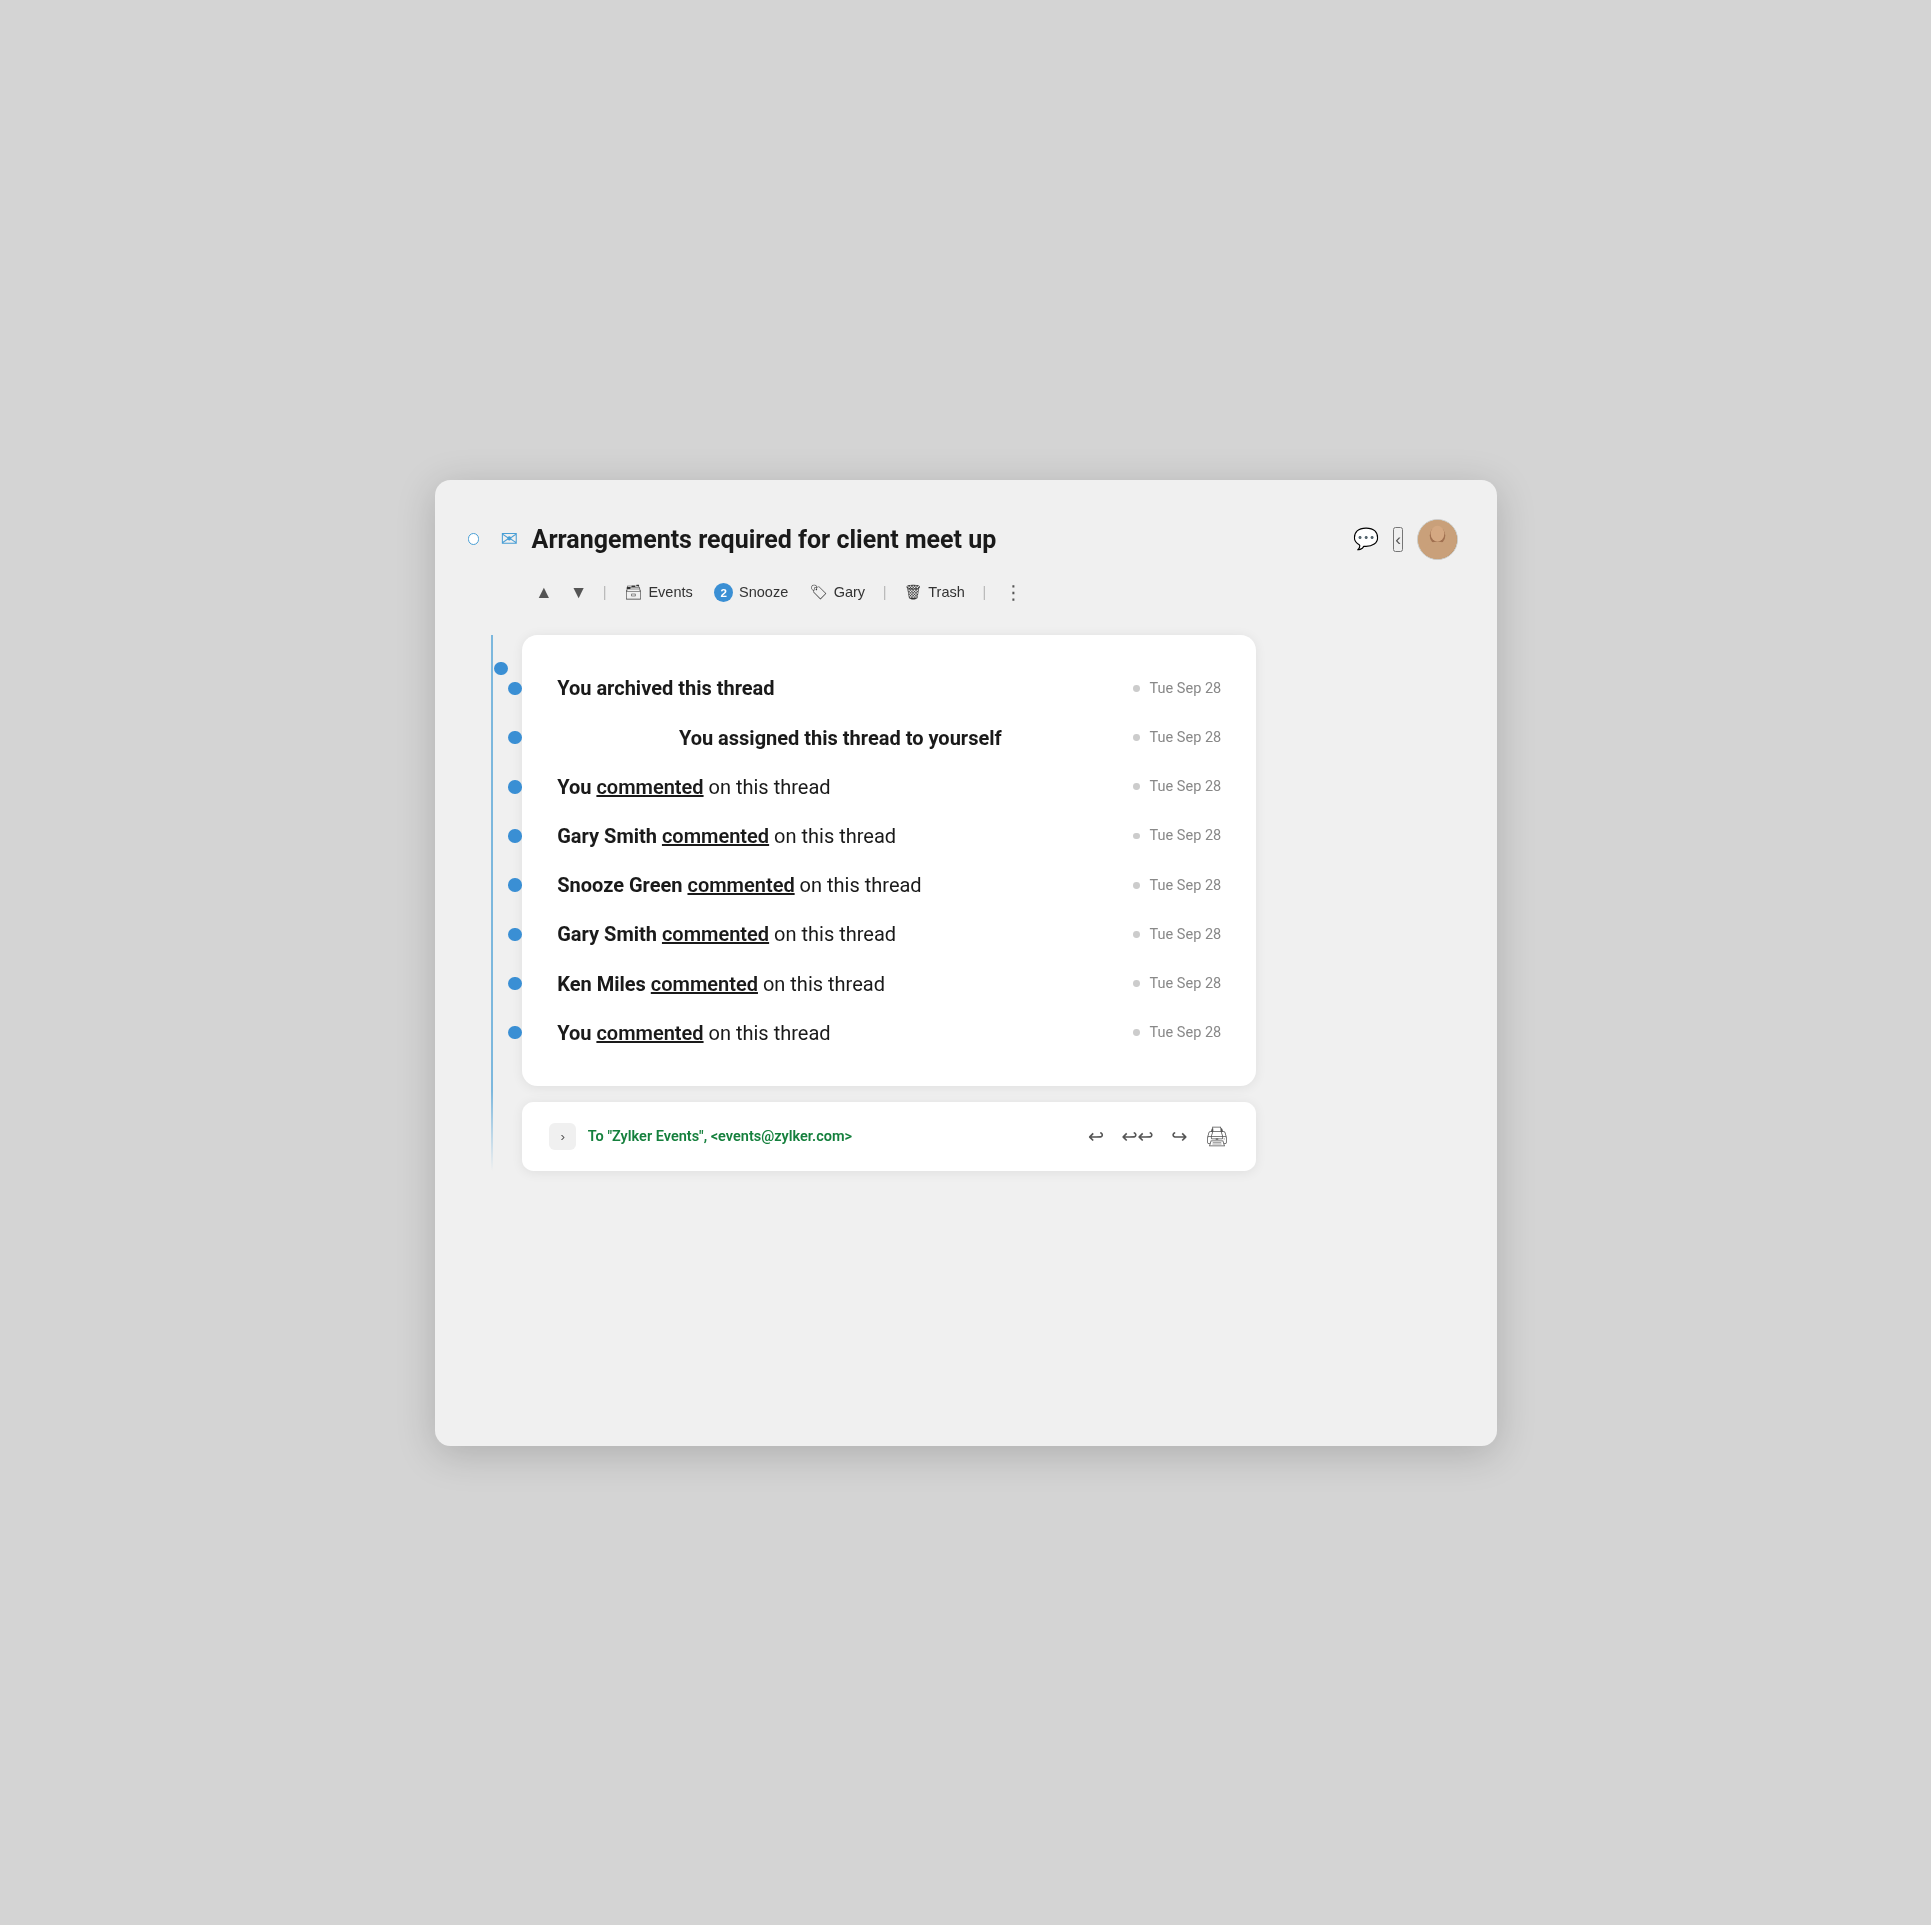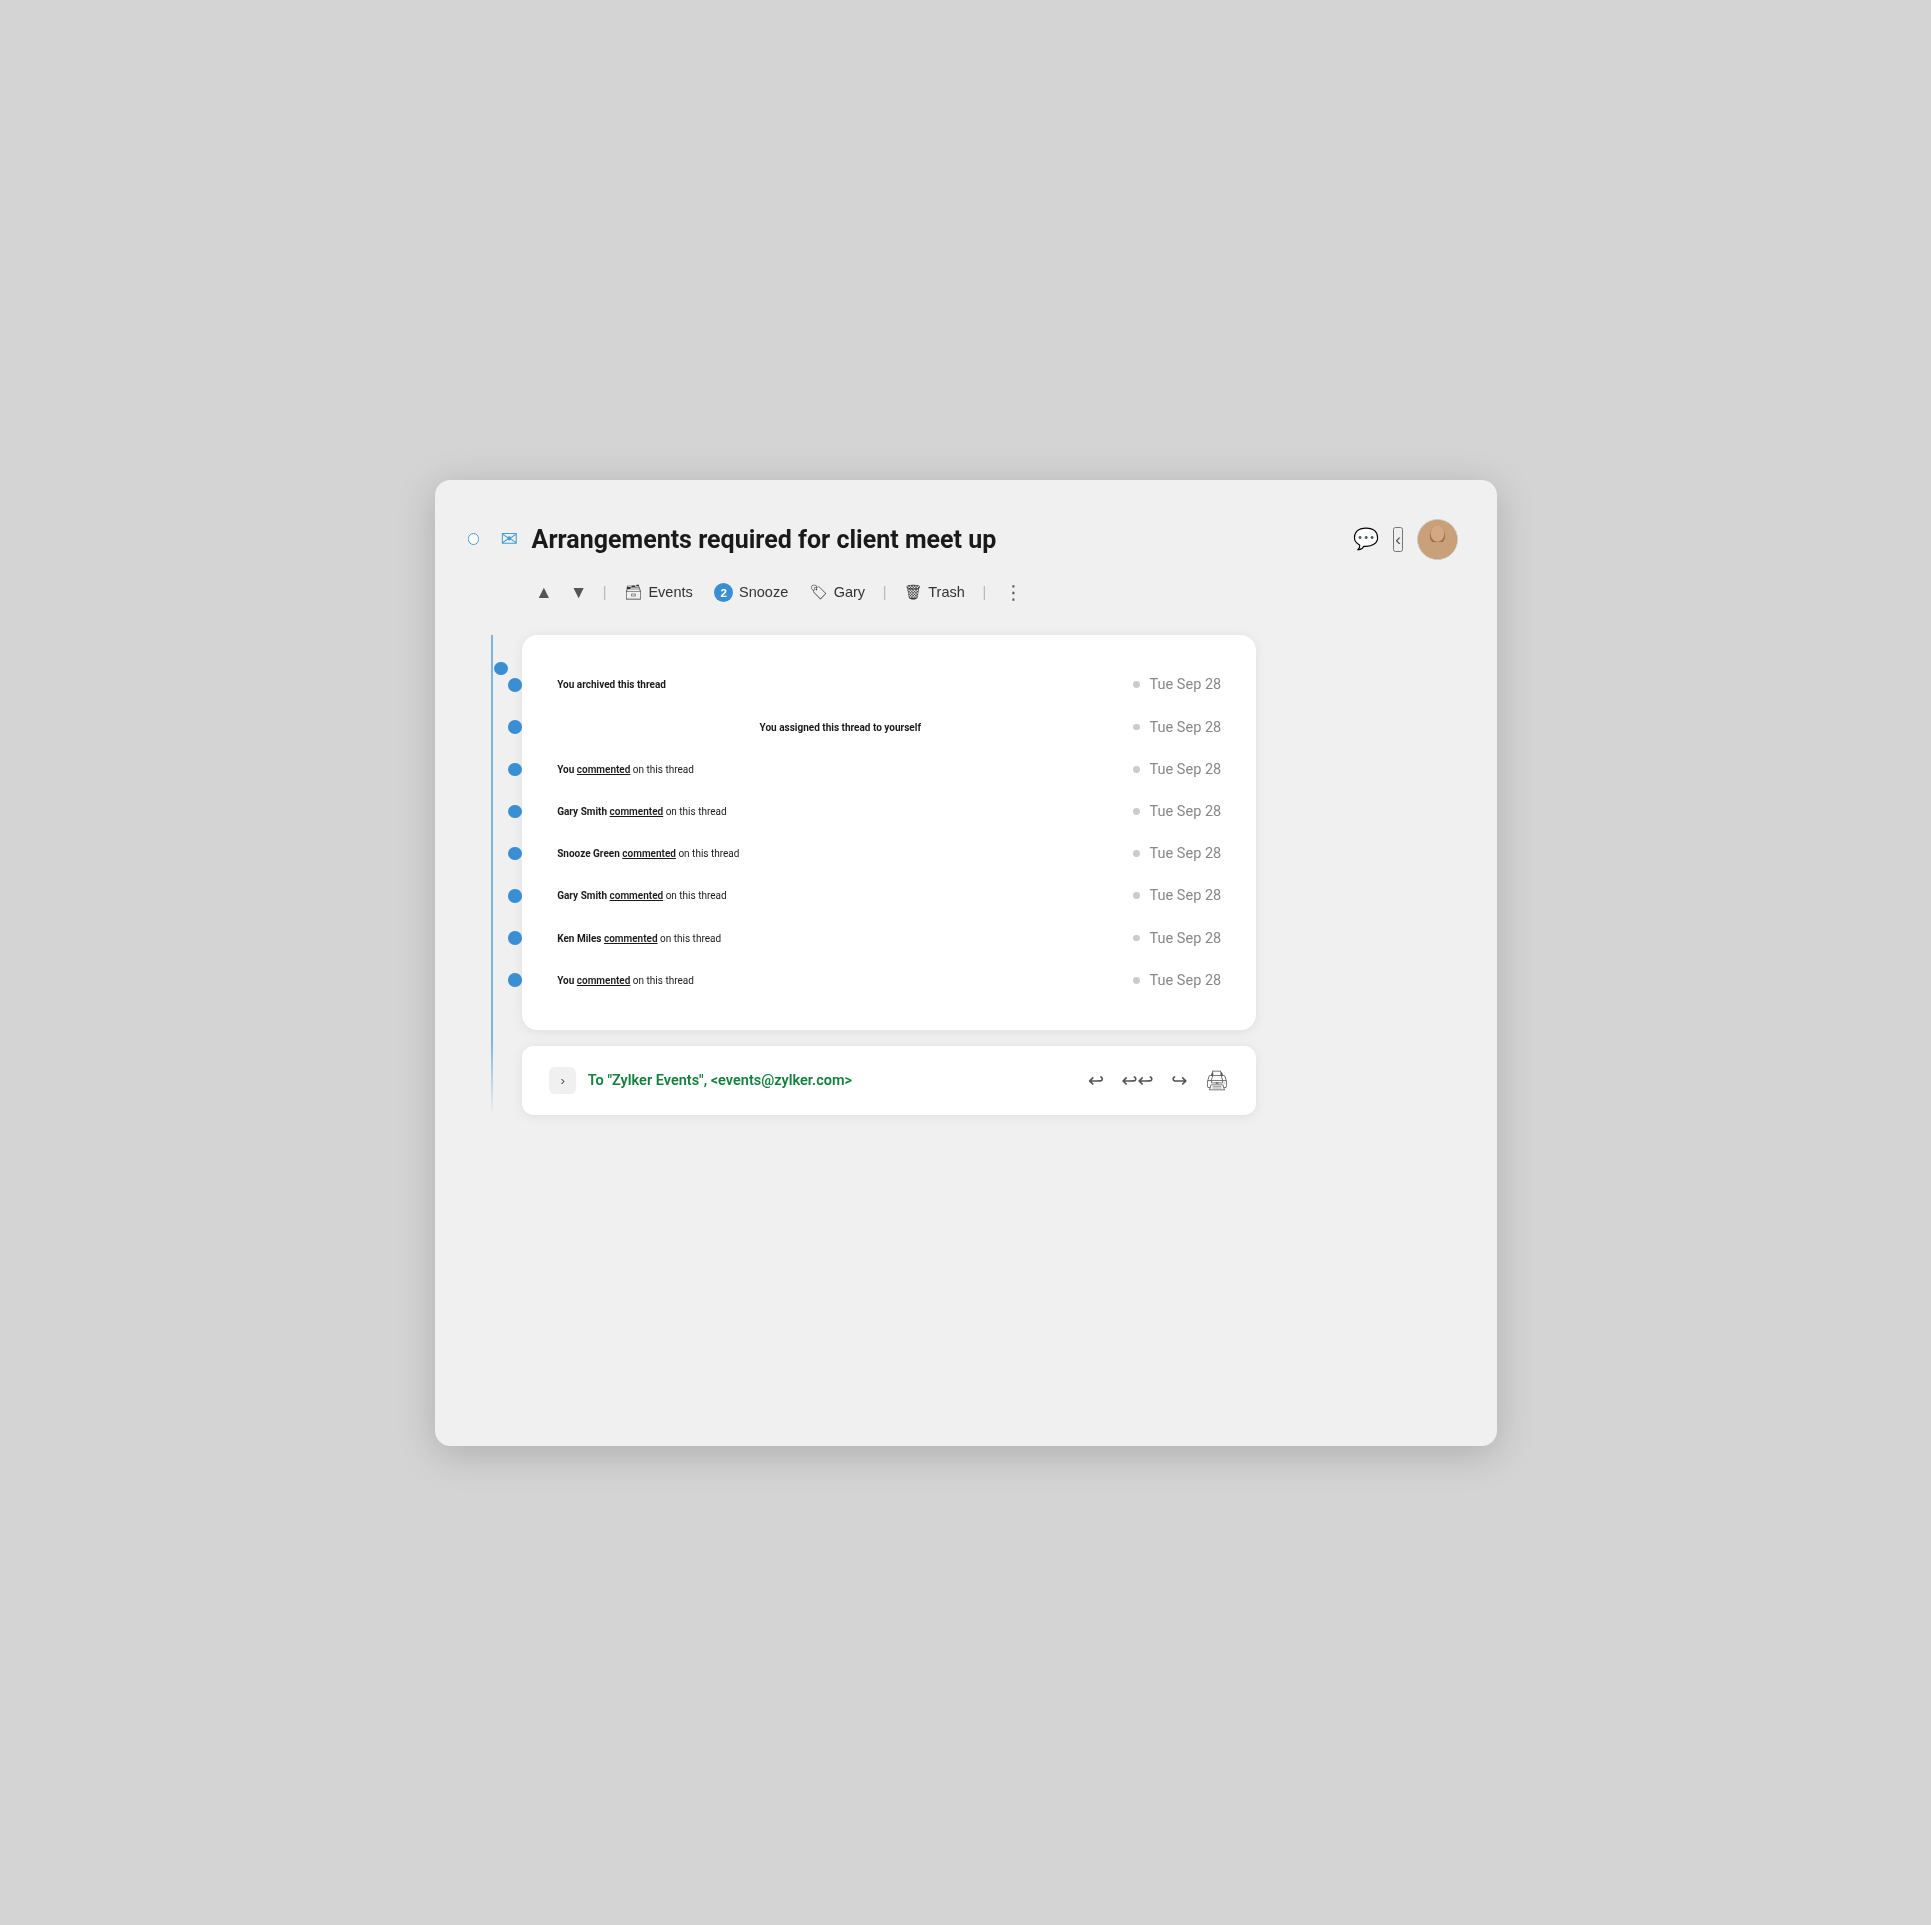--- a/index.html
+++ b/index.html
@@ -201,21 +201,21 @@
 
     .activity-dot {
       width: 13.5px;
       height: 13.5px;
       border-radius: 50%;
       background: #3a8fd4;
       flex-shrink: 0;
     }
 
     .activity-text {
-      font-size: 10px;
+      font-size: 20px;
       color: #1a1a1a;
       flex: 1;
     }
 
     .activity-text .commented-link {
       text-decoration: underline;
       font-weight: 600;
       color: #1a1a1a;
       text-align: center;
     }

